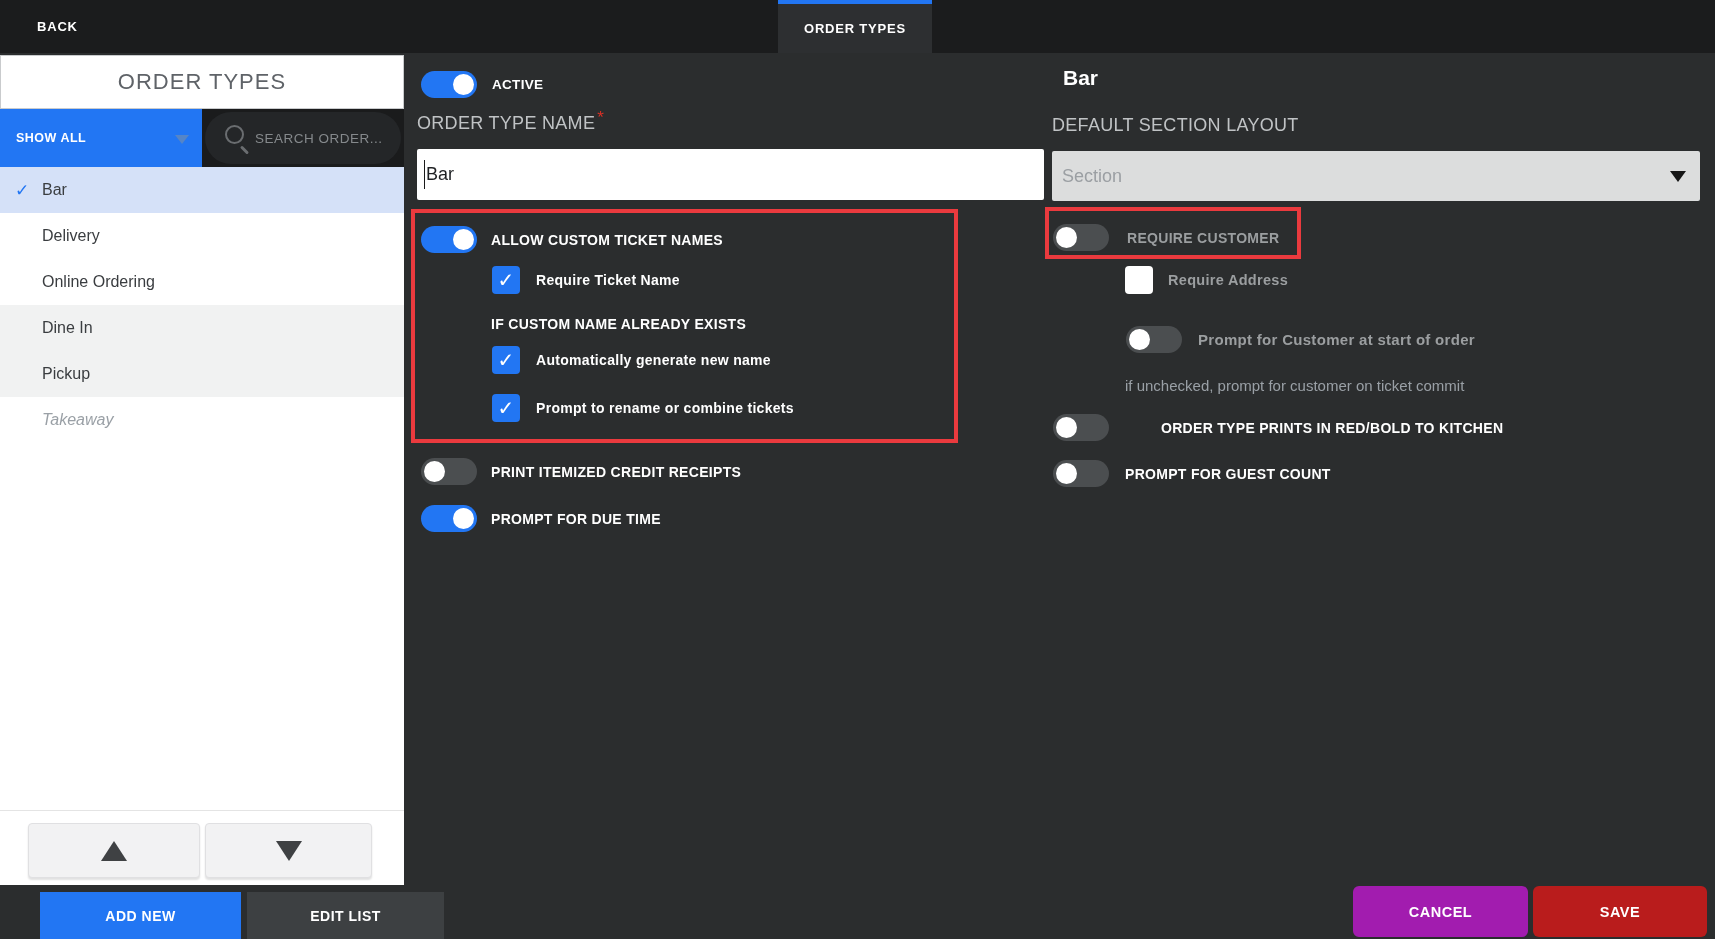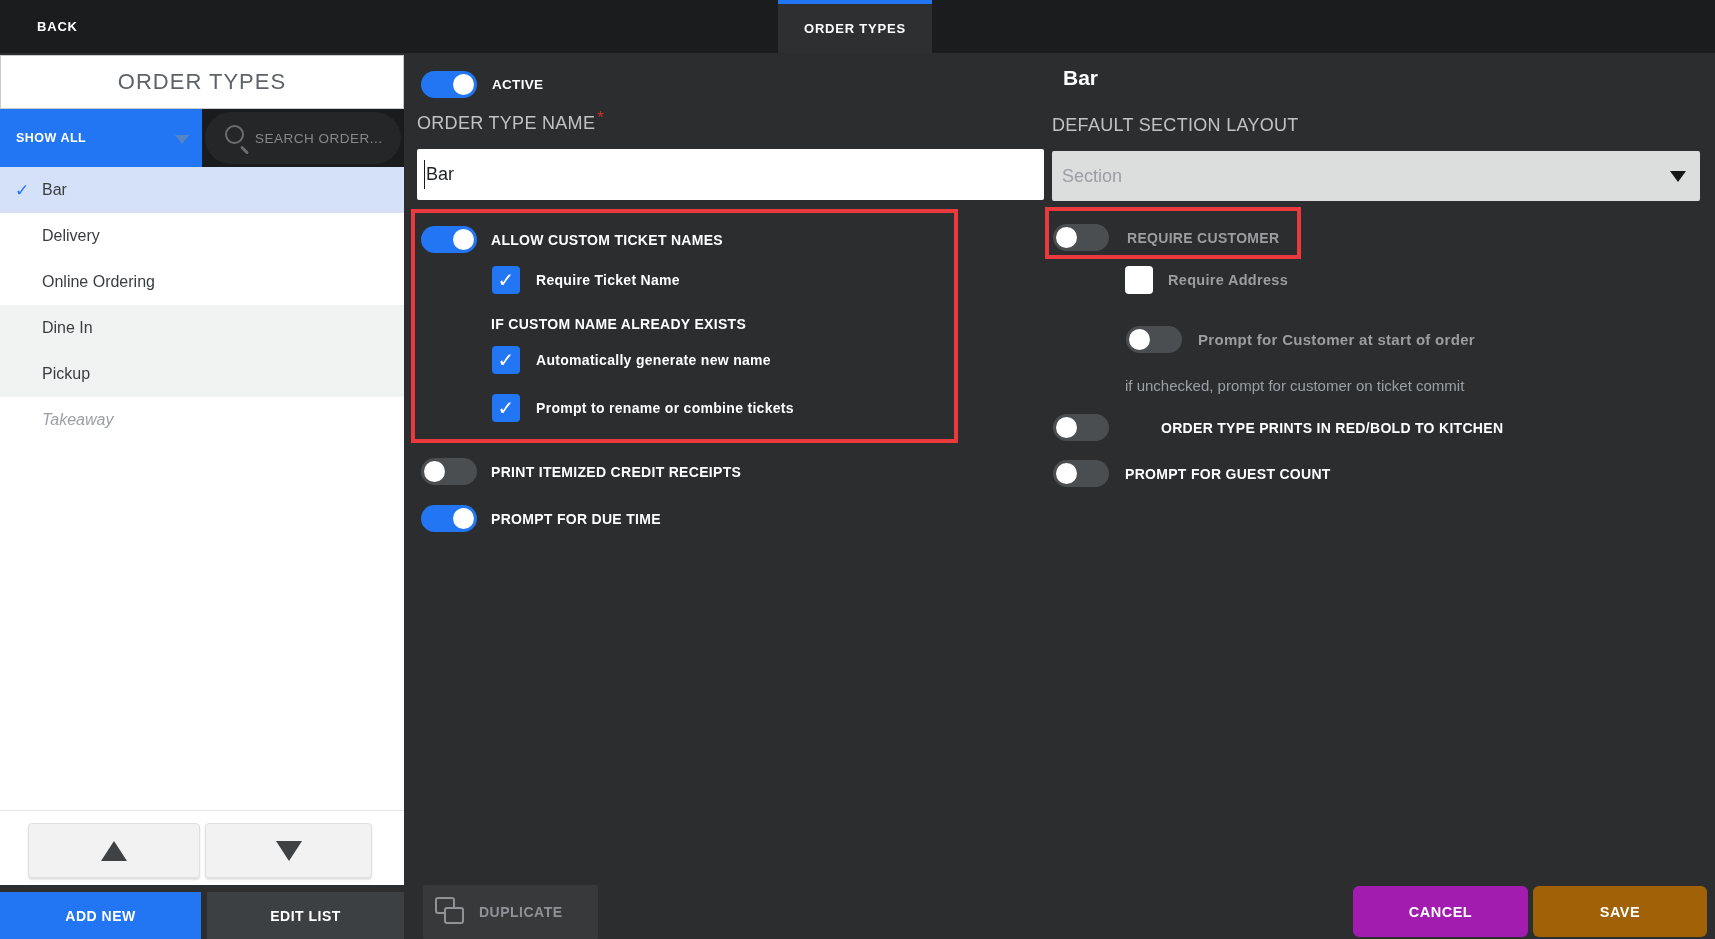--- a/index.html
+++ b/index.html
@@ -50,21 +50,21 @@
   .row .check{position:absolute;left:15px;color:var(--accent);font-size:17px;font-weight:700;}
   .list-sep{position:absolute;left:0;top:701px;width:404px;border-top:1px solid #e4e4e4;}
   .arrow-btn{position:absolute;top:714px;height:55px;background:#f2f2f3;border:1px solid #e0e0e2;border-radius:4px;
     box-shadow:0 2px 2px rgba(0,0,0,.12);display:flex;align-items:center;justify-content:center;cursor:pointer;}
   .arrow-up-btn{left:28px;width:172px;}
   .arrow-down-btn{left:205px;width:167px;}
   .tri-up{width:0;height:0;border-left:13px solid transparent;border-right:13px solid transparent;border-bottom:20px solid #3f4143;}
   .tri-down{width:0;height:0;border-left:13px solid transparent;border-right:13px solid transparent;border-top:20px solid #3f4143;}
 
   .footer-btn{position:absolute;top:892px;height:47px;display:flex;align-items:center;justify-content:center;
-    color:#fff;font-size:14px;font-weight:700;letter-spacing:.5px;cursor:pointer;}
+    color:#fff;font-size:14px;font-weight:700;letter-spacing:.5px;cursor:pointer;margin-left:40px;}
   .add-new{left:0;width:201px;background:var(--accent);}
   .edit-list{left:207px;width:197px;background:var(--panel-dark);}
   .duplicate-btn{position:absolute;left:423px;top:885px;width:175px;height:54px;background:#38393b;border-radius:2px;cursor:pointer;}
   .dup-icon{position:absolute;left:12px;top:12px;width:32px;height:30px;}
   .dup-icon .sq{position:absolute;width:20px;height:17px;border:2.5px solid #8f9296;border-radius:3px;}
   .dup-icon .sq.back{left:0;top:0;}
   .dup-icon .sq.front{left:9px;top:10px;background:#38393b;}
   .dup-label{position:absolute;left:56px;top:0;height:54px;display:flex;align-items:center;
     color:#8f9296;font-size:14px;font-weight:700;letter-spacing:.5px;}
 
@@ -93,21 +93,21 @@
   .highlight{position:absolute;border:4px solid var(--red);}
   .dropdown{position:absolute;left:1052px;top:151px;width:648px;height:50px;background:#dcdddd;border-radius:2px;cursor:pointer;}
   .dropdown-value{position:absolute;left:10px;top:0;height:50px;display:flex;align-items:center;color:#9b9fa3;font-size:18px;}
   .dropdown-caret{position:absolute;right:14px;top:20px;width:0;height:0;
     border-left:8px solid transparent;border-right:8px solid transparent;border-top:11px solid #161616;}
   .detail-title{position:absolute;left:1063px;top:66px;color:#fff;font-size:21px;font-weight:700;}
   .note{position:absolute;left:1125px;top:377px;color:#9aa0a6;font-size:15px;}
 
   .cancel-btn{position:absolute;left:1353px;top:886px;width:175px;height:51px;background:#a21caf;border-radius:6px;
     display:flex;align-items:center;justify-content:center;color:#fff;font-size:14.5px;font-weight:700;letter-spacing:.5px;cursor:pointer;}
-  .save-btn{position:absolute;left:1533px;top:886px;width:174px;height:51px;background:#a16207;border-radius:6px;
+  .save-btn{position:absolute;left:1533px;top:886px;width:174px;height:51px;background:#b91c1c;border-radius:6px;
     display:flex;align-items:center;justify-content:center;color:#fff;font-size:14.5px;font-weight:700;letter-spacing:.5px;cursor:pointer;}
 </style>
 </head>
 <body>
 
 <div class="app">
 
   <div class="topbar">
     <div class="back-btn">BACK</div>
     <div class="tab">ORDER TYPES</div>
@@ -153,27 +153,20 @@
     <div class="arrow-btn arrow-up-btn">
       <span class="tri-up"></span>
     </div>
     <div class="arrow-btn arrow-down-btn">
       <span class="tri-down"></span>
     </div>
   </div>
 
   <div class="footer-btn add-new">ADD NEW</div>
   <div class="footer-btn edit-list">EDIT LIST</div>
-  <div class="duplicate-btn">
-    <span class="dup-icon">
-      <span class="sq back"></span>
-        <span class="sq front"></span>
-    </span>
-    <span class="dup-label">DUPLICATE</span>
-  </div>
 
   <div class="toggle on" style="left:421px;top:71px;">
       <span class="knob"></span>
     </div>
   <div class="ctl-label" style="left:492px;top:71px;font-size:13.5px;">ACTIVE</div>
 
   <div class="field-label" style="left:417px;top:113px;">
     <span>ORDER TYPE NAME</span><span class="req-star">*</span>
   </div>
   <input class="name-input" value="Bar" style="">

